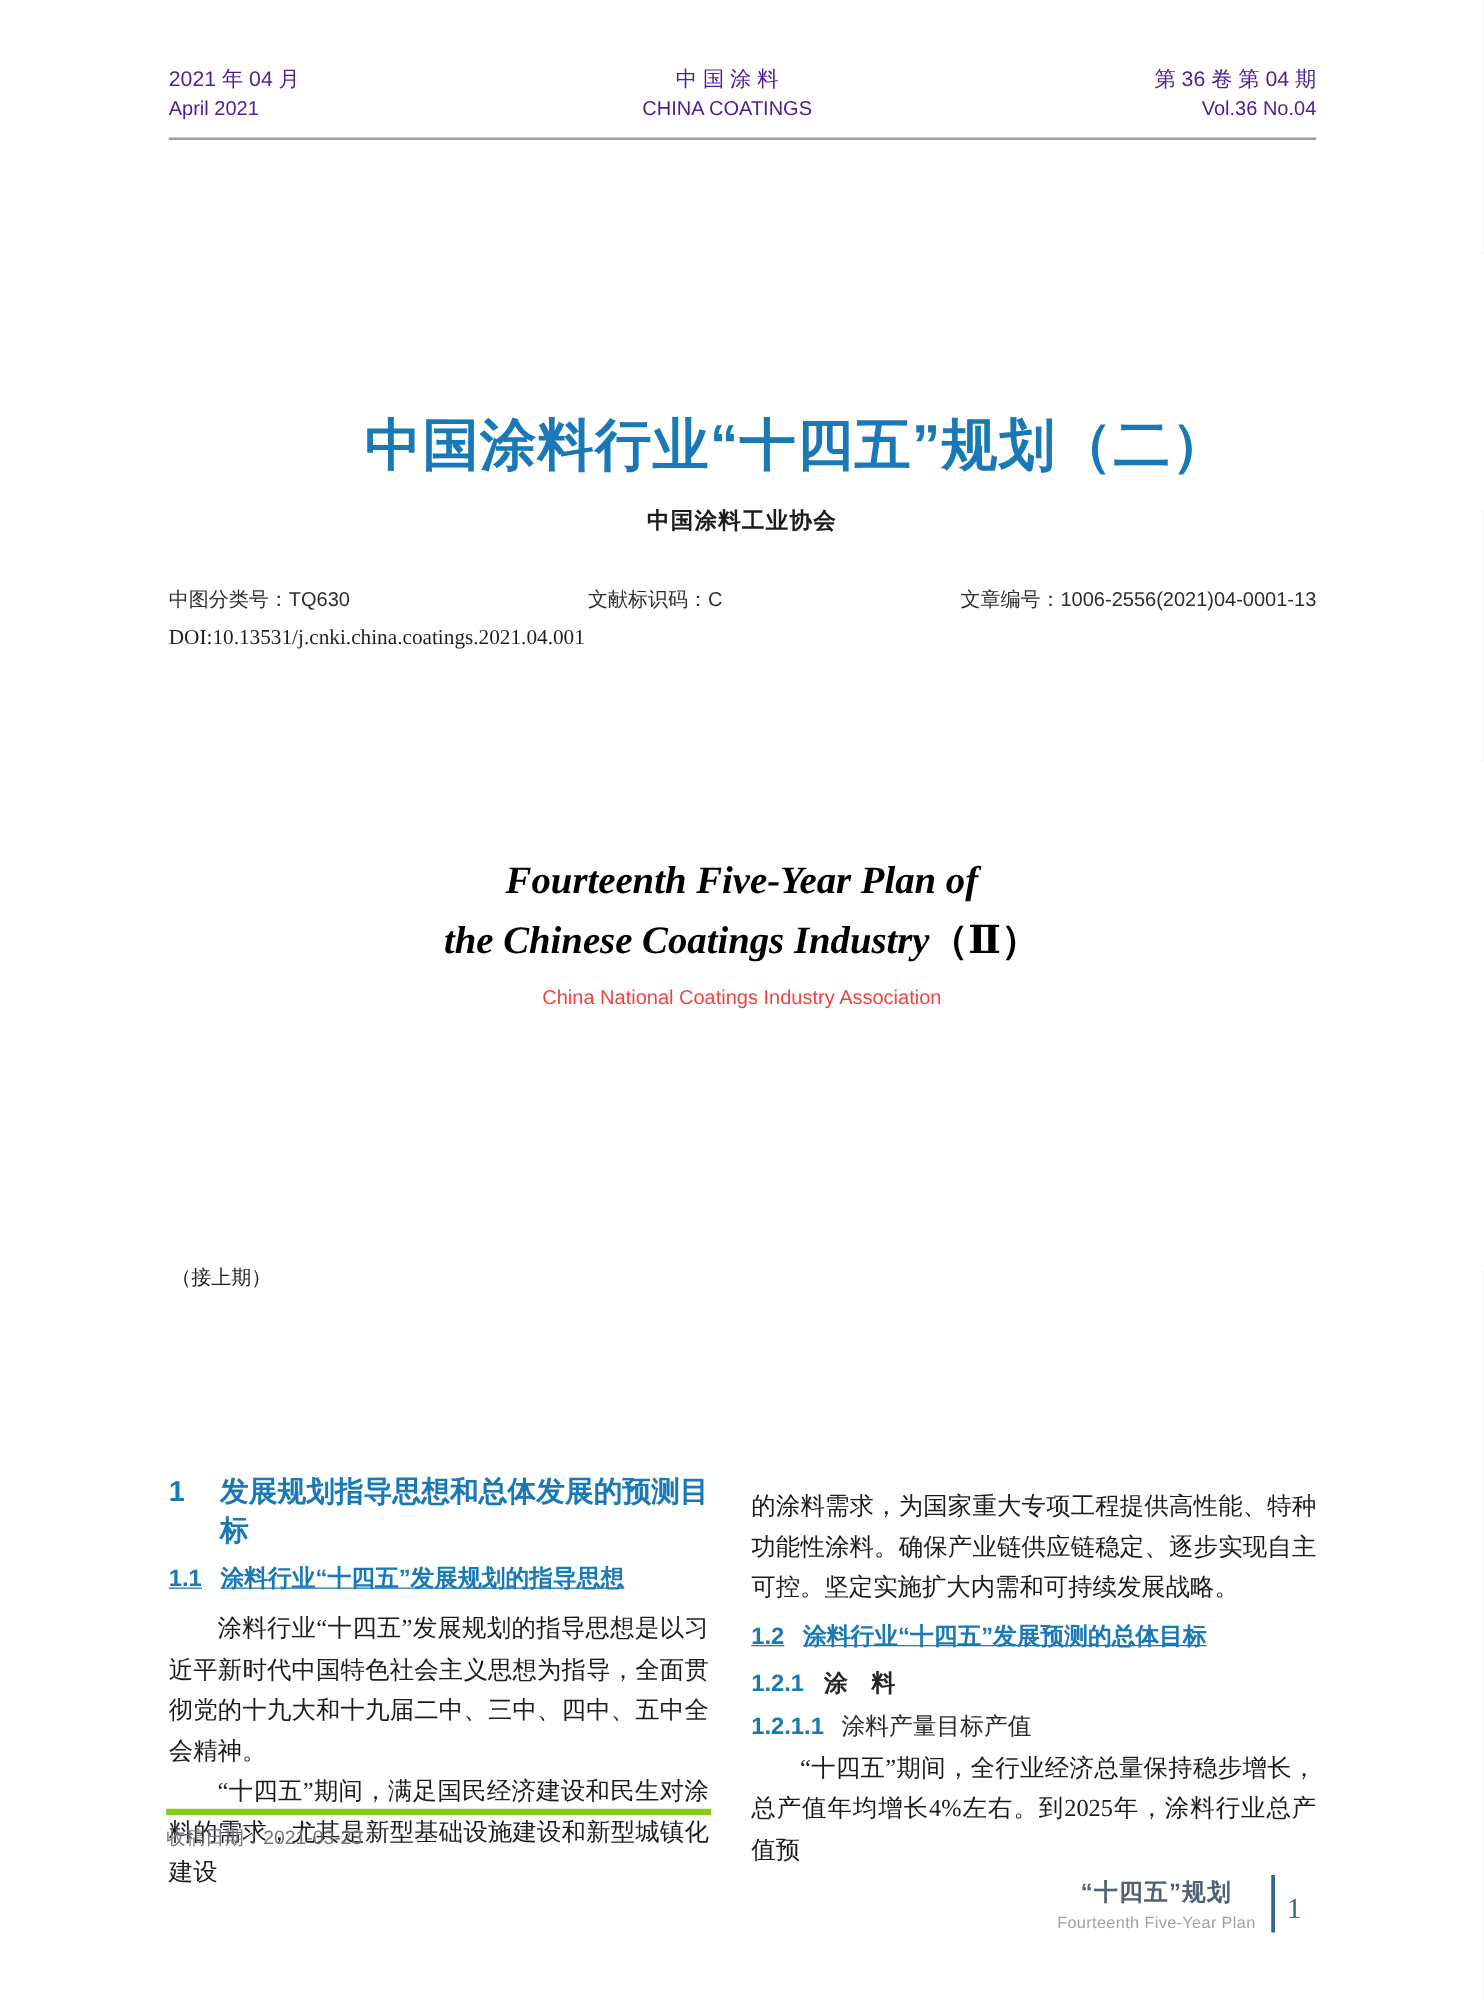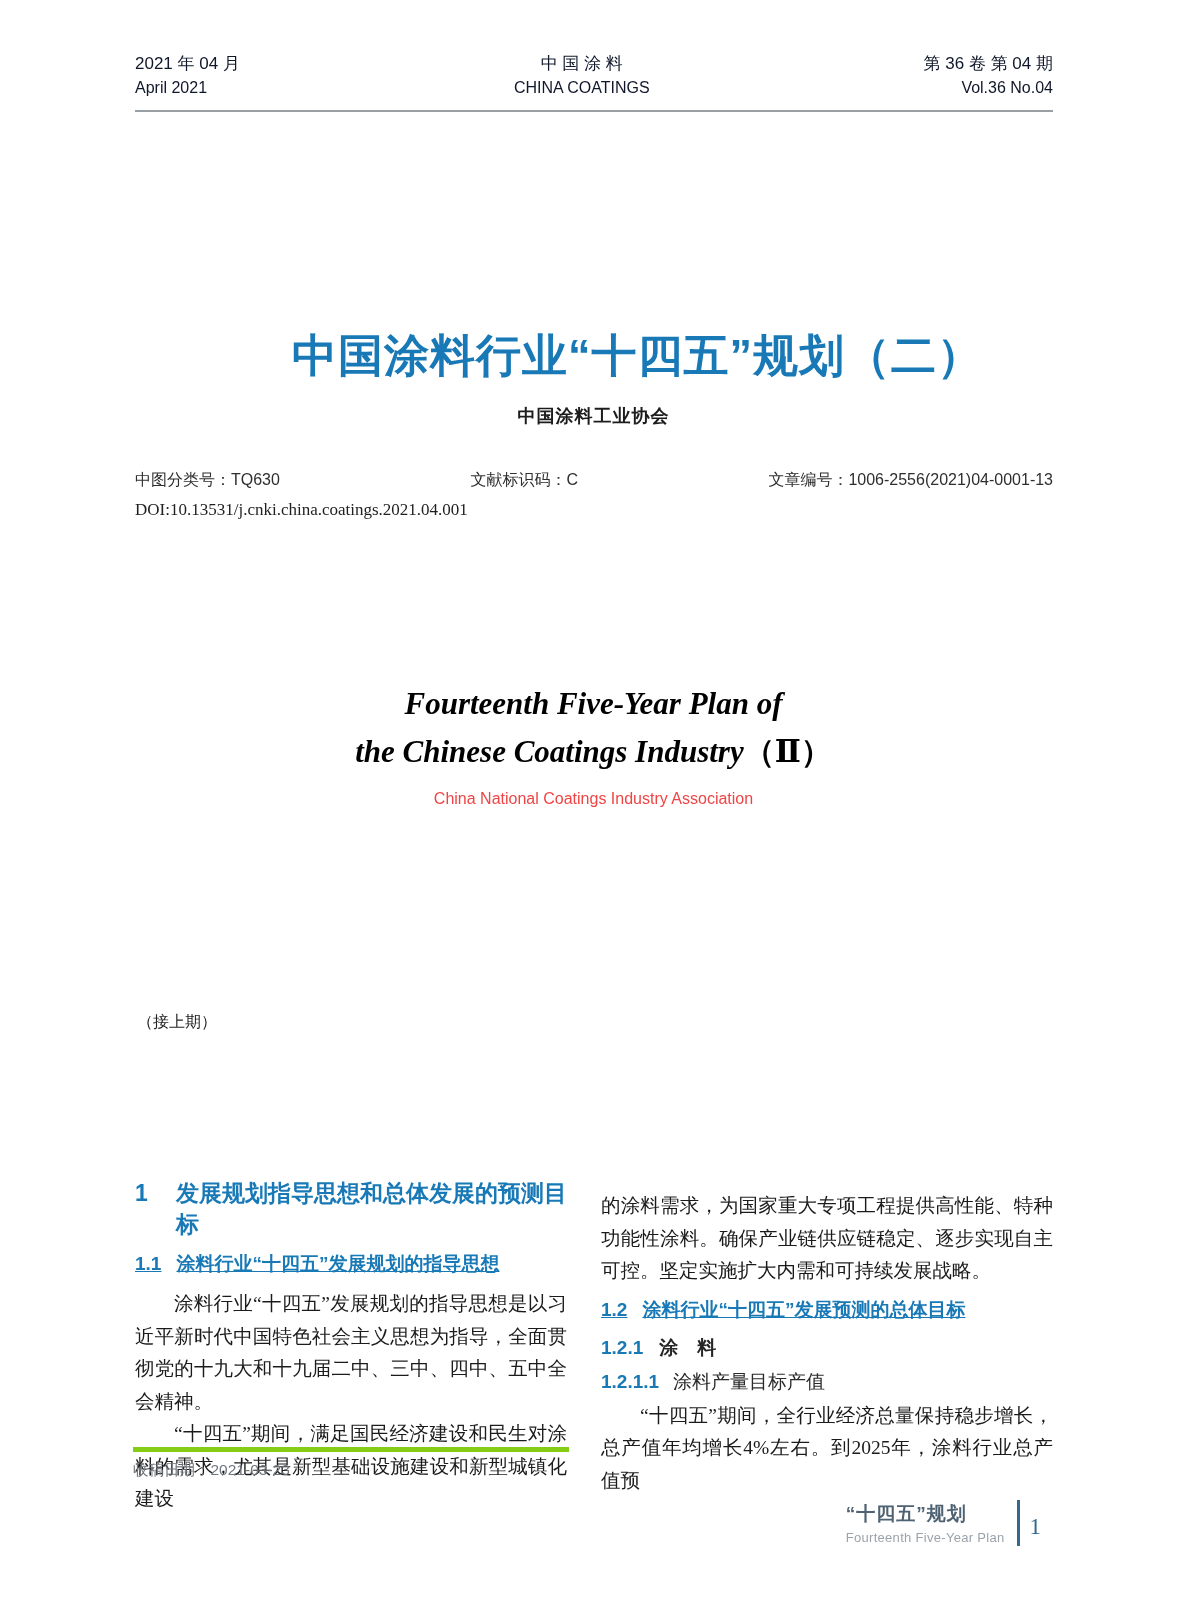--- a/index.html
+++ b/index.html
@@ -4,21 +4,21 @@
 <style>
   html, body { margin:0; padding:0; background:#e9e9e9; }
   .page {
     position:relative; width:1187px; height:1600px; margin:0 auto;
     background:#ffffff; overflow:hidden;
     font-family:"Liberation Sans","DejaVu Sans",sans-serif;
     color:#1f1f1f;
   }
   
   .header { position:absolute; top:52px; left:135px; width:918px;
-    display:flex; justify-content:space-between; color:#0f172a;gap:32px; }
+    display:flex; justify-content:space-between; color:#4c1d95;gap:32px; }
   .header .hcol { line-height:24px; }
   .header .cn { font-size:17px; }
   .header .en { font-size:16px; }
   .hcol.center { text-align:center; }
   .hcol.right { text-align:right; }
   .header-rule { position:absolute; top:110px; left:135px; width:918px;
     height:0; border-top:2px solid #98A0A6; }
   
   .title-cn { position:absolute; top:326px; left:0; width:100%; text-align:center;
     font-size:45px; font-weight:bold; color:#1879B6; letter-spacing:1px;padding-left:44px; }
@@ -58,21 +58,21 @@
   .h4 .num { color:#1879B6; font-weight:bold; margin-right:14px; }
   .h4 .txt { color:#2a2a2a; }
   .col p { font-family:"Liberation Serif","DejaVu Serif",serif; font-size:19.5px;
     line-height:32.5px; text-align:justify; color:#1b1b1b; margin:0; }
   .col p.indent { text-indent:2em; }
   
   .footnote { position:absolute; top:1447px; left:133px; width:436px;
     border-top:5px solid #84cc16; padding-top:8px; font-size:15.5px; color:#6F767D; }
   
   .footer { position:absolute; top:1500px; right:146px; display:flex; align-items:center; }
-  .footer-text { text-align:left; }
+  .footer-text { text-align:center; }
   .footer-cn { font-size:19px; font-weight:bold; color:#4E6273; letter-spacing:1px; }
   .footer-en { font-size:13px; color:#9BA3AA; margin-top:3px; letter-spacing:0.3px; }
   .footer-bar { width:3px; height:46px; background:#34688D; margin:0 10px 0 12px; }
   .footer-num { font-family:"Liberation Serif","DejaVu Serif",serif;
     font-size:23px; color:#34688D; padding-top:8px; }
 </style>
 </head>
 <body>
 
 <div class="page">

